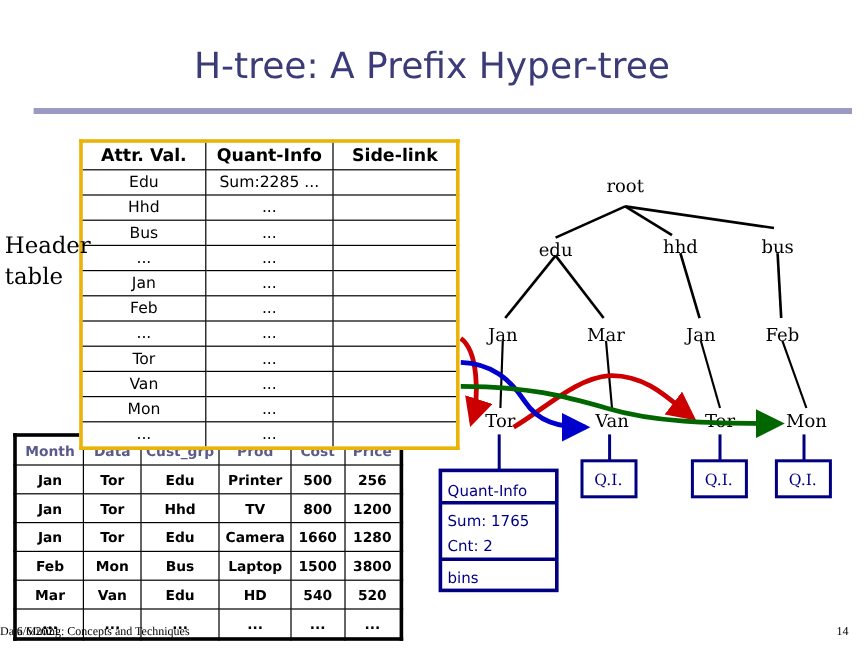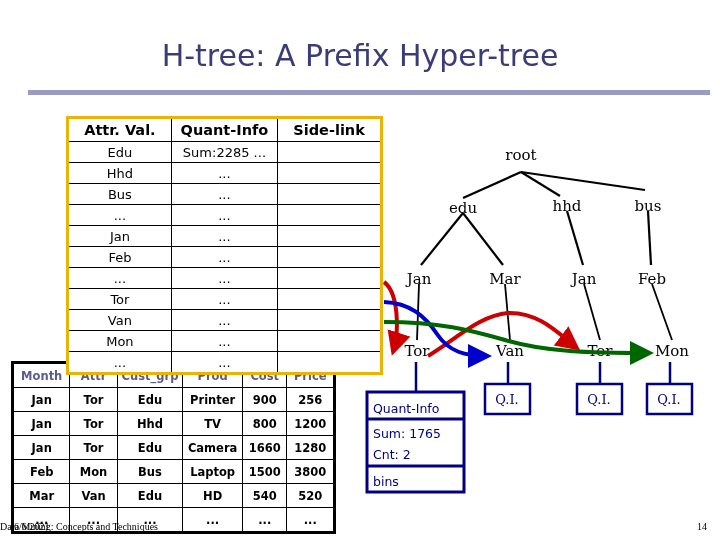--- a/index.html
+++ b/index.html
@@ -154,20 +154,22 @@
 </style>
 </head>
 <body>
 
 <div id="slide">
 
   <div id="slide-title">H-tree: A Prefix Hyper-tree</div>
   <div id="title-rule"></div>
 
   <div id="header-table-label">
+    <div>Header</div>
+    <div>table</div>
   </div>
 
   <table id="header-table">
     <colgroup>
       <col class="c-attr">
         <col class="c-quant">
         <col class="c-side">
     </colgroup>
     <thead>
       <tr>
@@ -333,34 +335,34 @@
       <col class="dc0">
         <col class="dc1">
         <col class="dc2">
       <col class="dc3">
         <col class="dc4">
         <col class="dc5">
     </colgroup>
     <thead>
       <tr id="data-table-header-row">
           <th>Month</th>
-          <th>Attr</th>
+          <th>Data</th>
           <th>Cust_grp</th>
           <th>Prod</th>
           <th>Cost</th>
           <th>Price</th>
         </tr>
     </thead>
     <tbody id="data-table-body">
         <tr>
           <td>Jan</td>
           <td>Tor</td>
           <td>Edu</td>
           <td>Printer</td>
-          <td>900</td>
+          <td>500</td>
           <td>256</td>
         </tr>
         <tr>
           <td>Jan</td>
           <td>Tor</td>
           <td>Hhd</td>
           <td>TV</td>
           <td>800</td>
           <td>1200</td>
         </tr>

